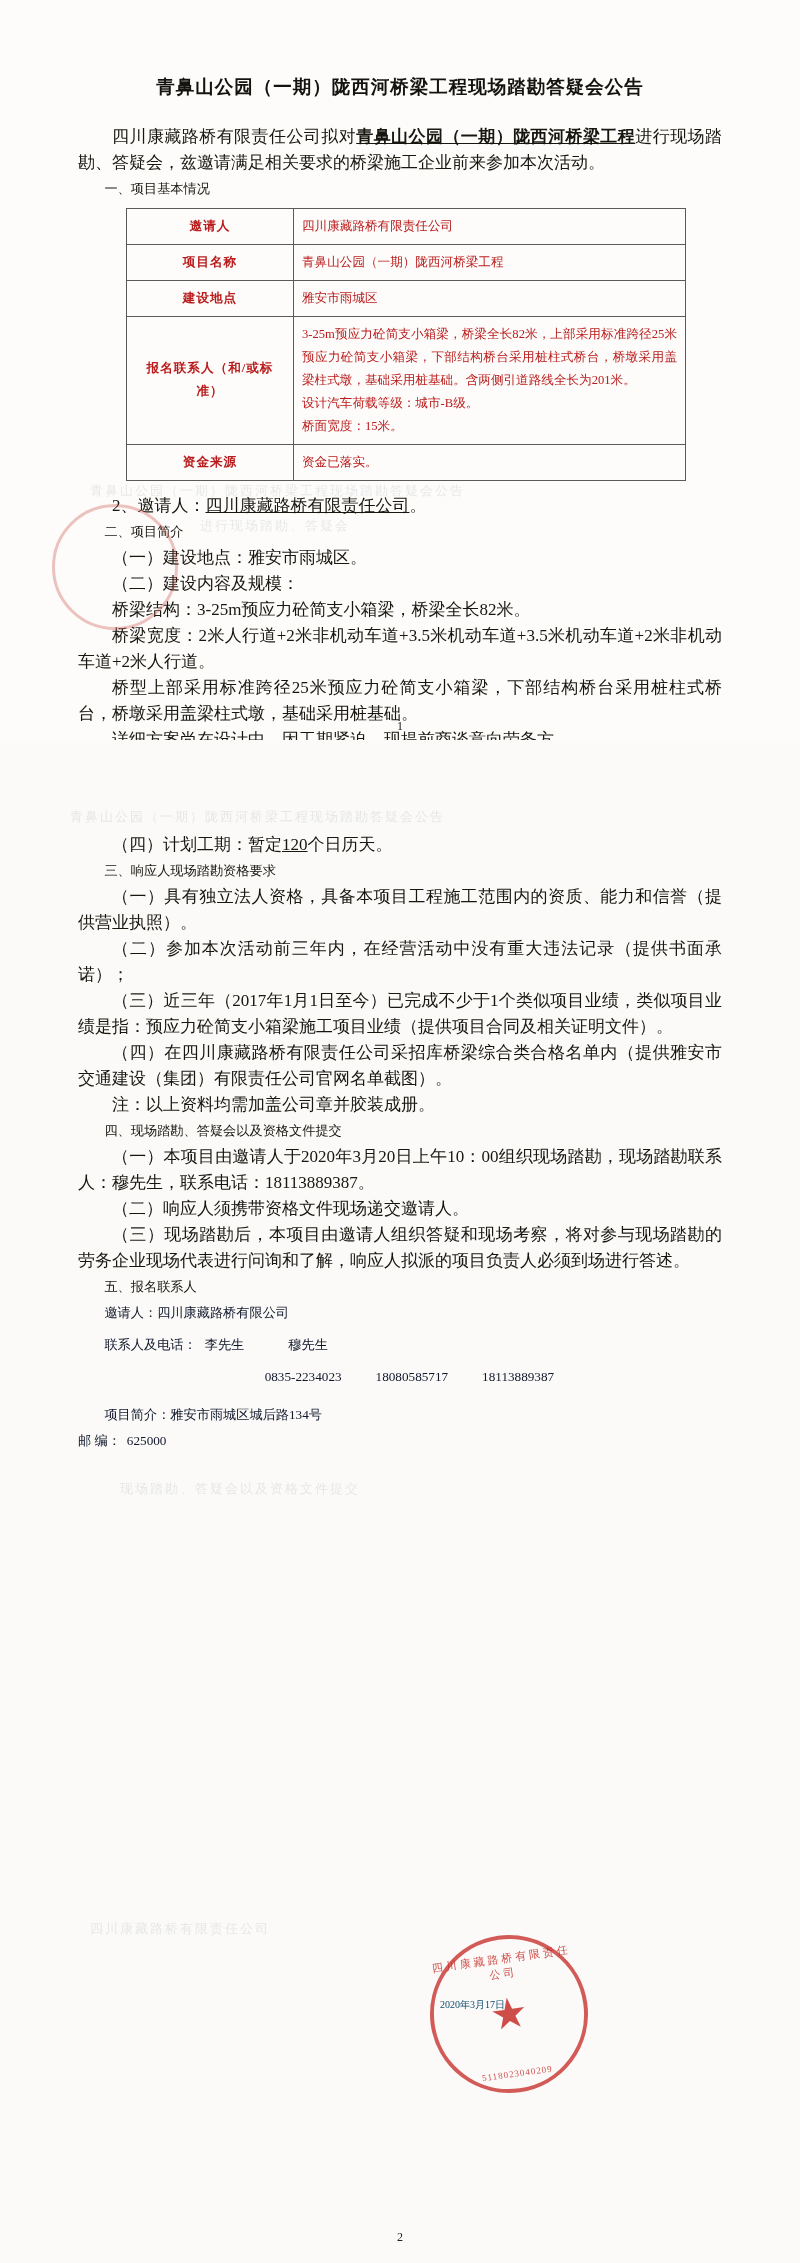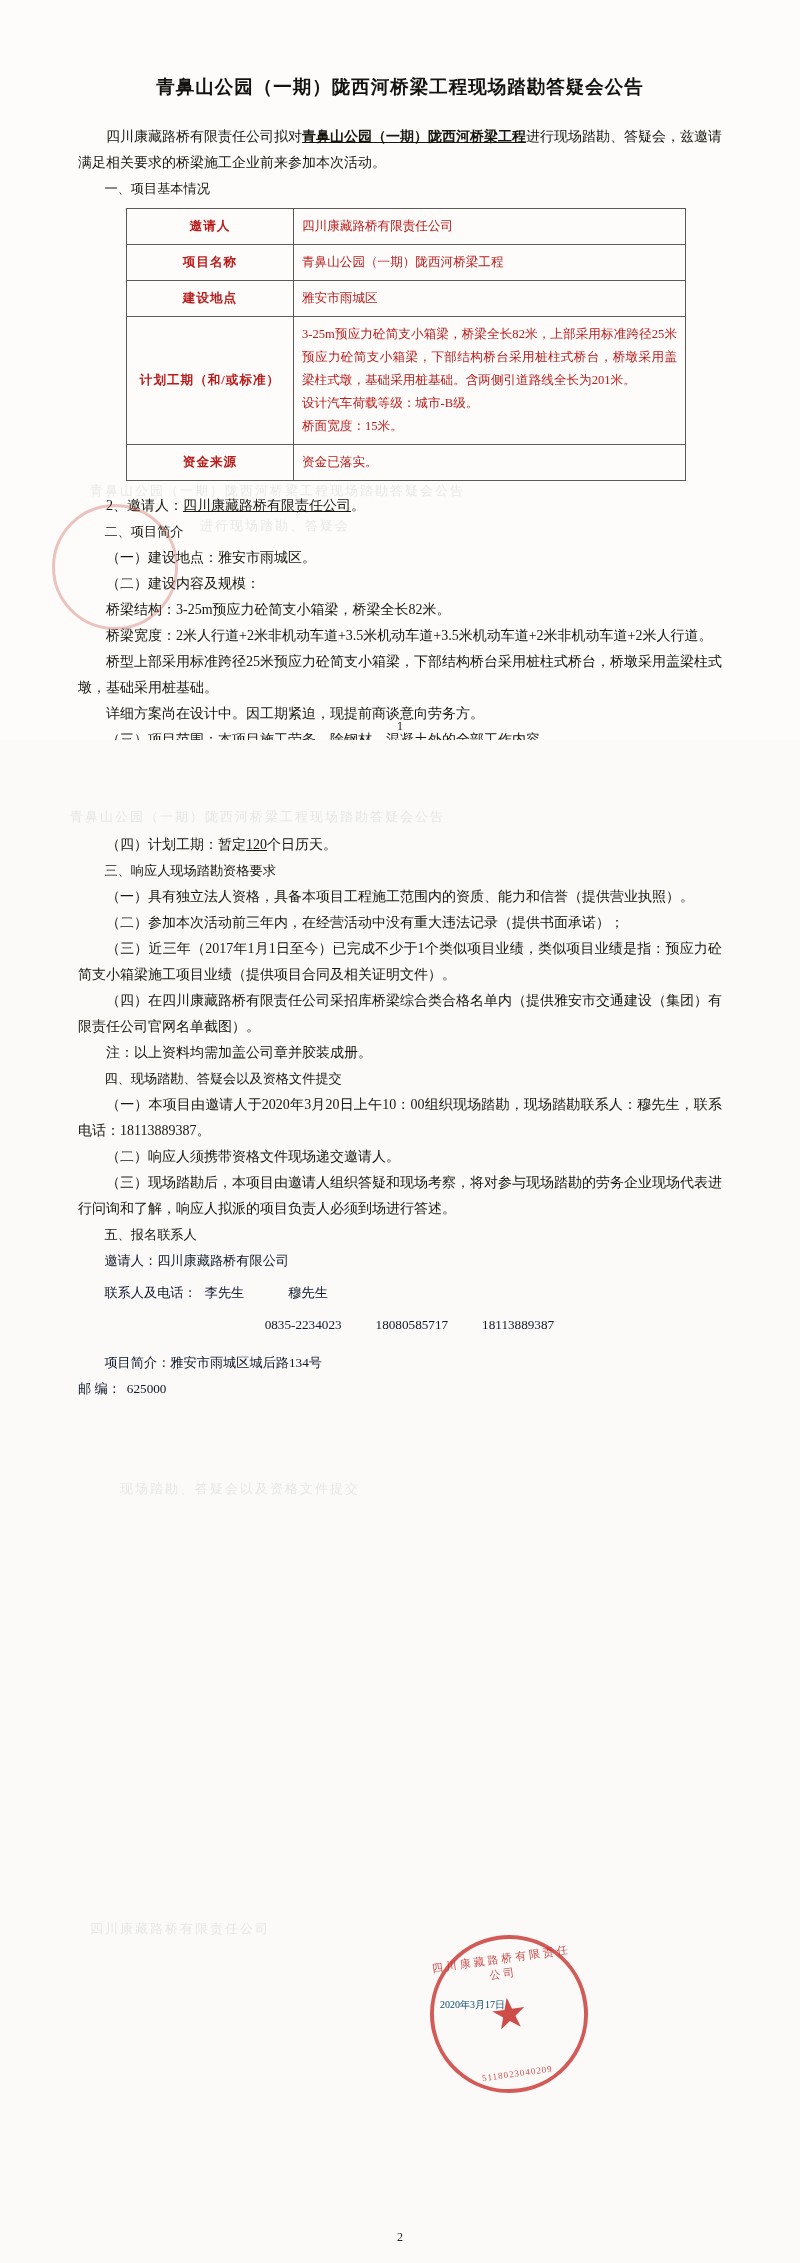--- a/index.html
+++ b/index.html
@@ -32,21 +32,21 @@
     text-align: center;
     font-size: 18.5px;
     font-weight: bold;
     letter-spacing: 1px;
     padding-top: 62px;
     color: #14130f;
     font-family: "Liberation Serif", "DejaVu Serif", serif;
   }
 
   p.body-text {
-    font-size: 14px;
+    font-size: 17px;
     line-height: 26px;
     color: #17160f;
     margin: 0;
     text-align: justify;
     text-indent: 2em;
   }
 
   .u-bold {
     font-weight: bold;
     text-decoration: underline;
@@ -212,21 +212,21 @@
         </tr>
         <tr>
           <td class="label-cell">项目名称</td>
           <td class="value-cell">青鼻山公园（一期）陇西河桥梁工程</td>
         </tr>
         <tr>
           <td class="label-cell">建设地点</td>
           <td class="value-cell">雅安市雨城区</td>
         </tr>
         <tr>
-          <td class="label-cell">计划工期（和/或标准）</td>
+          <td class="label-cell">报名联系人（和/或标准）</td>
           <td class="value-cell">
             <div>3-25m预应力砼简支小箱梁，桥梁全长82米，上部采用标准跨径25米预应力砼简支小箱梁，下部结构桥台采用桩柱式桥台，桥墩采用盖梁柱式墩，基础采用桩基础。含两侧引道路线全长为201米。</div>
             <div>设计汽车荷载等级：城市-B级。</div>
             <div>桥面宽度：15米。</div>
           </td>
         </tr>
         <tr>
           <td class="label-cell">资金来源</td>
           <td class="value-cell">资金已落实。</td>
         </tr>

